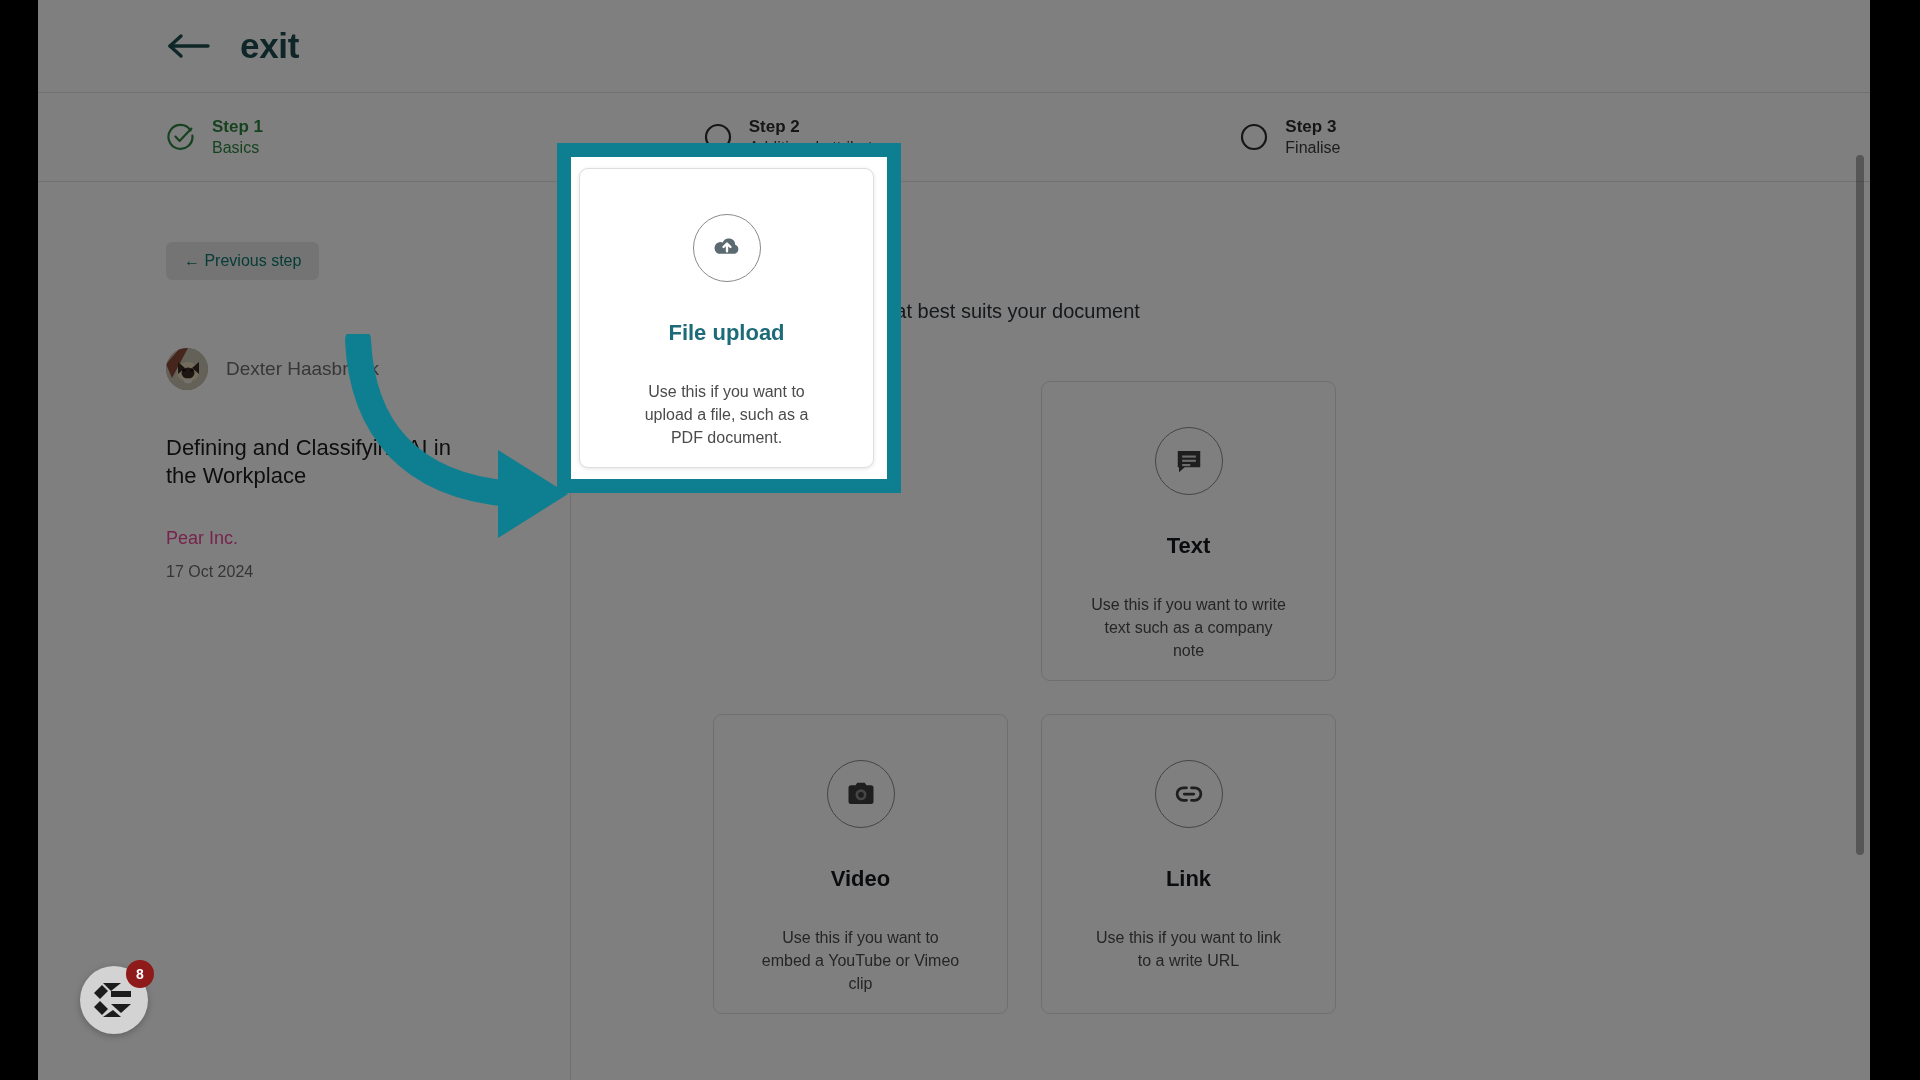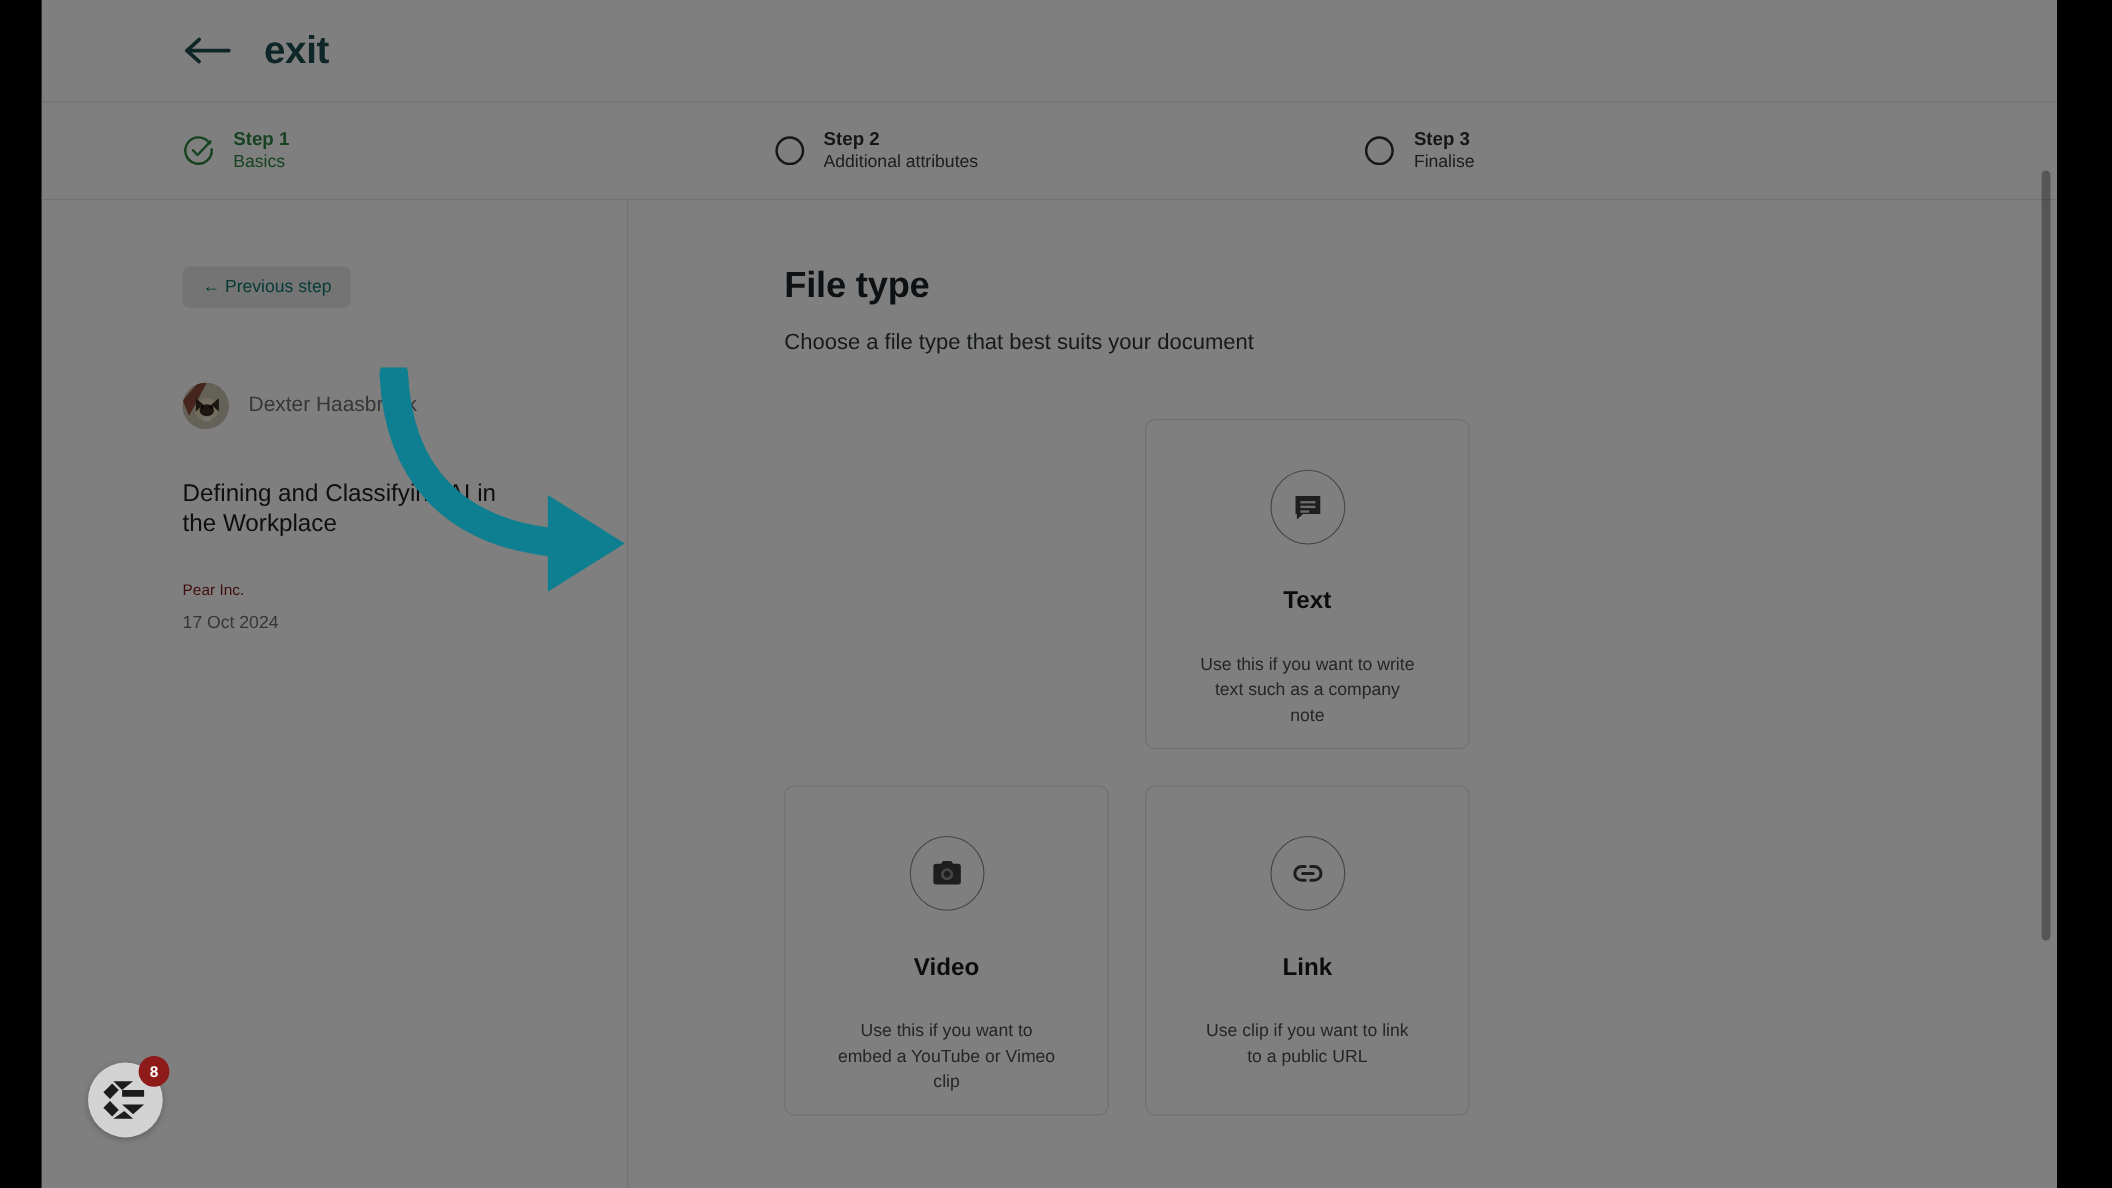--- a/index.html
+++ b/index.html
@@ -127,22 +127,22 @@
   #author-name { font-size: 19px; color: #6e6e6e; }
   #doc-title {
     margin-top: 44px;
     width: 305px;
     font-size: 22px;
     line-height: 1.28;
     color: #1c1c1c;
   }
   #doc-company {
     margin-top: 38px;
-    font-size: 14px;
-    color: #7f1d1d;
+    font-size: 18px;
+    color: #ec4899;
   }
   #doc-date {
     margin-top: 14px;
     font-size: 16px;
     color: #6b6b6b;
   }
 
   
   #main-panel {
     position: absolute;
@@ -388,29 +388,42 @@
 
           <div class="type-card">
             <div class="card-icon-circle">
               <svg width="30" height="30" viewBox="0 0 24 24" aria-hidden="true">
                 <path d="M10 7 L7.5 7 A5 5 0 0 0 7.5 17 L10 17" stroke="#3d3d3d" stroke-width="2.2" fill="none" stroke-linecap="round"></path>
                 <path d="M14 7 L16.5 7 A5 5 0 0 1 16.5 17 L14 17" stroke="#3d3d3d" stroke-width="2.2" fill="none" stroke-linecap="round"></path>
                 <path d="M8.2 12 L15.8 12" stroke="#3d3d3d" stroke-width="2.2" stroke-linecap="round"></path>
               </svg>
             </div>
             <div class="card-title">Link</div>
-            <div class="card-desc">Use clip if you want to link to a public URL</div>
+            <div class="card-desc">Use this if you want to link to a write URL</div>
           </div>
 
         </div>
       </div>
     </div>
 
     <div id="dim-scrim"></div>
 
+    <div id="highlight-wrap">
+      <div id="highlight-border"></div>
+      <div class="type-card" id="card-file-upload">
+        <div class="card-icon-circle">
+          <svg width="30" height="30" viewBox="0 0 24 24" aria-hidden="true">
+            <path d="M18.6 9.3 A5.2 5.2 0 0 0 8.6 7.6 A4.3 4.3 0 0 0 5 16.5 L18.4 16.5 A3.8 3.8 0 0 0 18.6 9.3 Z" fill="#5b6a70"></path>
+            <path d="M12 14.6 L12 8.6 M9.2 11.2 L12 8.4 L14.8 11.2" stroke="#ffffff" stroke-width="1.9" fill="none" stroke-linecap="round" stroke-linejoin="round"></path>
+          </svg>
+        </div>
+        <div class="card-title">File upload</div>
+        <div class="card-desc">Use this if you want to upload a file, such as a PDF document.</div>
+      </div>
+    </div>
 
     <div id="arrow-annotation">
       <svg width="300" height="215" viewBox="0 0 300 215" aria-hidden="true">
         <path d="M58 6 C 62 92, 108 152, 212 160" stroke="#0e7f90" stroke-width="26" fill="none" stroke-linecap="round"></path>
         <path d="M198 116 L268 160 L198 204 Z" fill="#0e7f90"></path>
       </svg>
     </div>
 
     <div id="chat-widget">
       <div id="chat-bubble">

